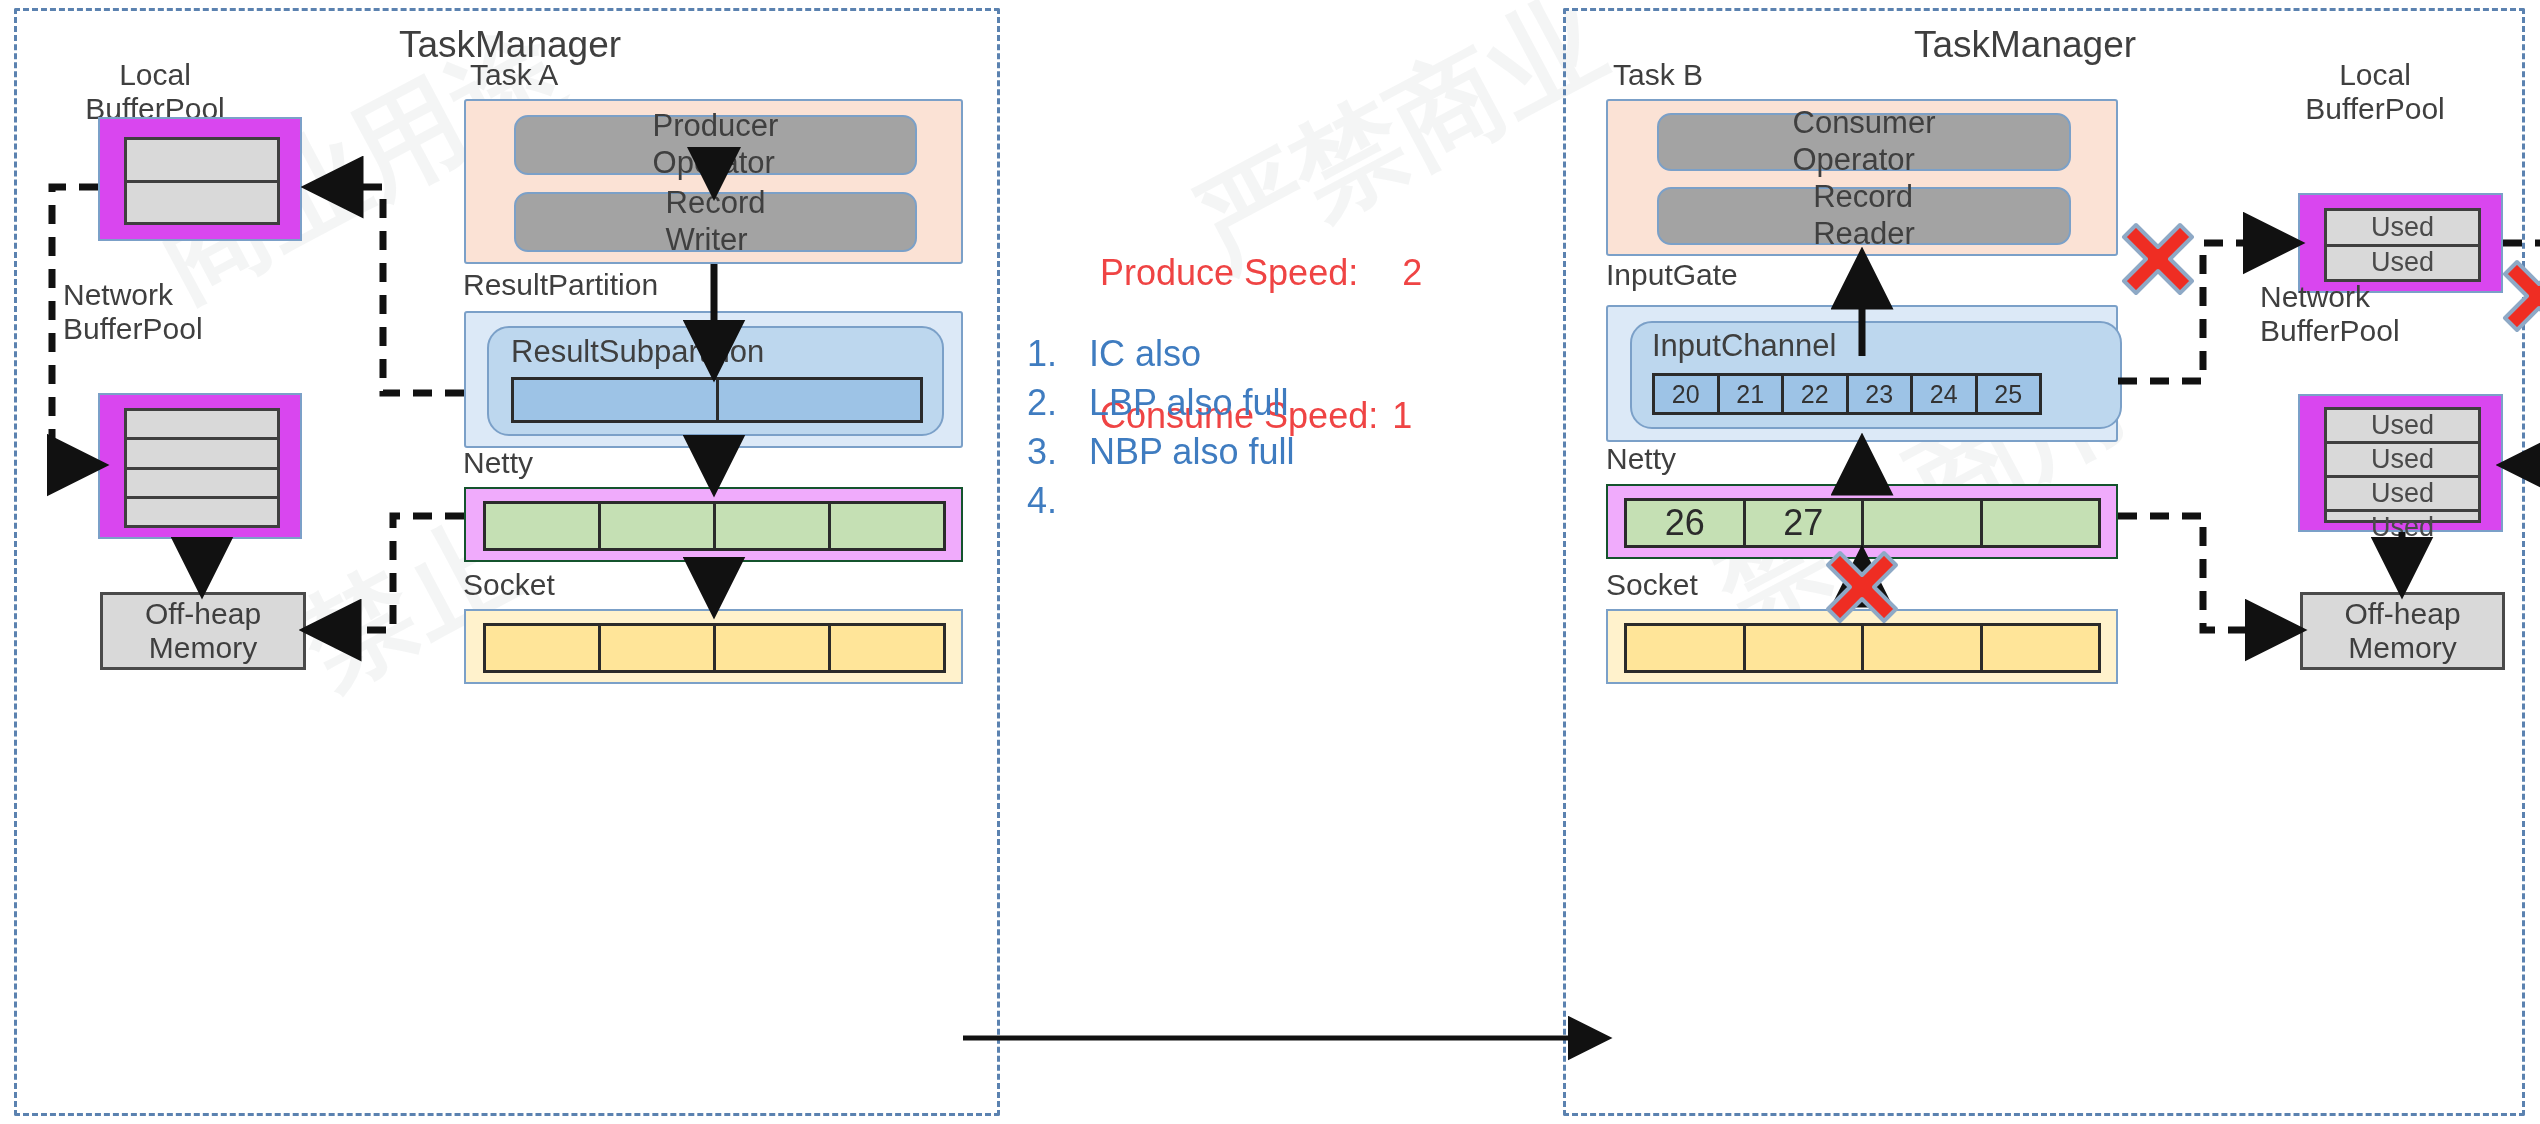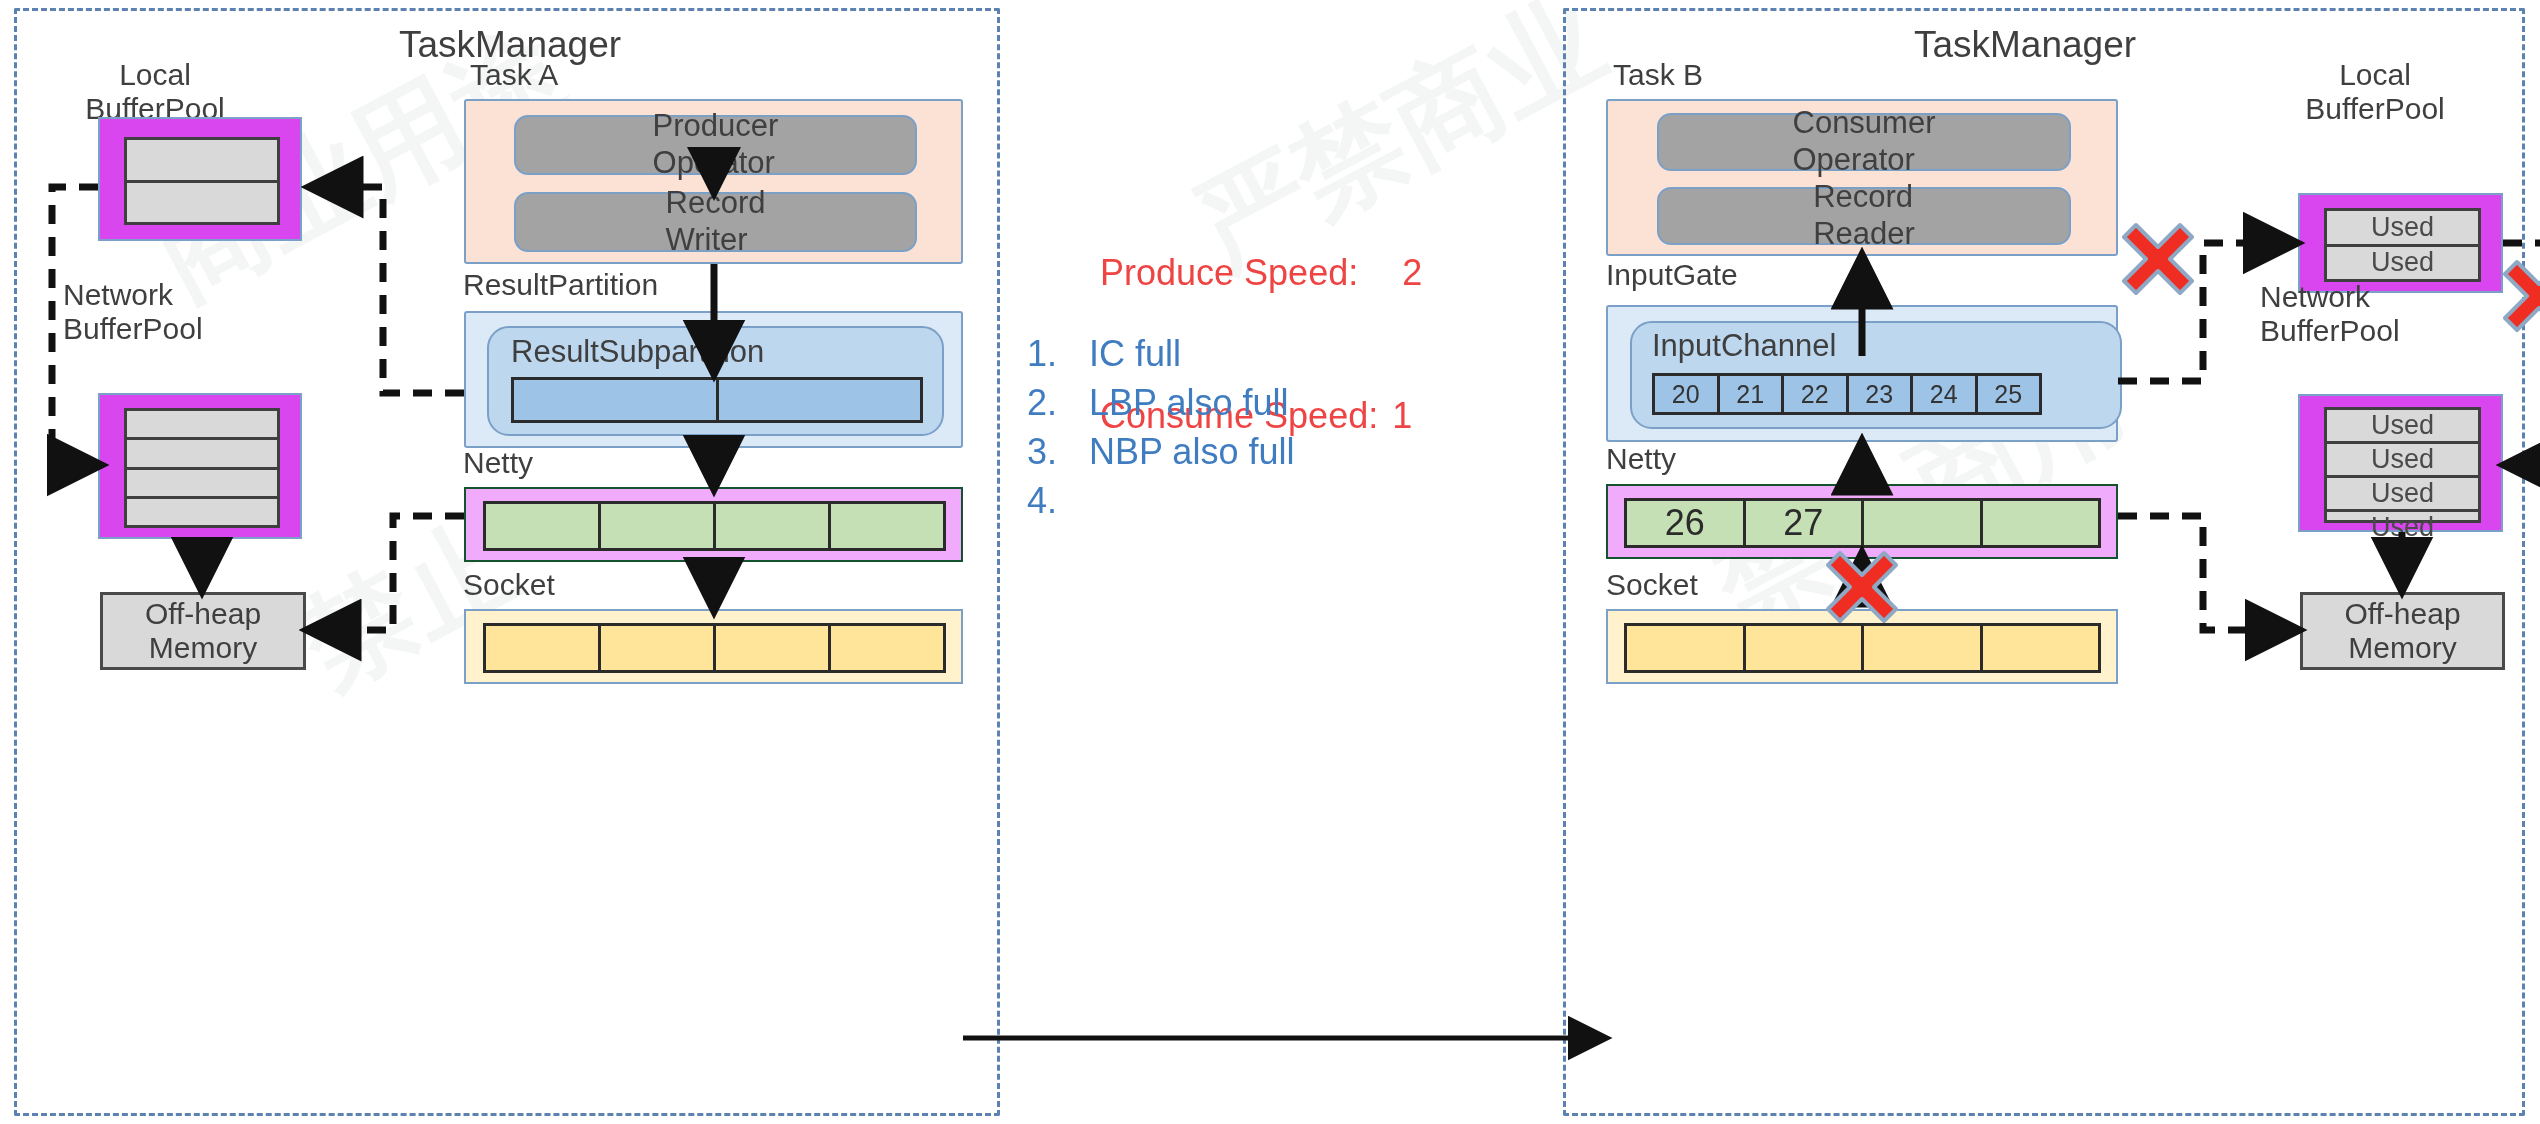--- a/index.html
+++ b/index.html
@@ -165,21 +165,21 @@
     <div style="display:flex;">
       <span>Consume Speed:</span>
       <span style="width:14px;"></span>
       <span>1</span>
     </div>
   </div>
 
   <div class="abs ann-blue" style="left:1027px;top:330px;width:500px;">
     <div class="row">
       <span class="num">1.</span>
-      <span>IC  full</span>
+      <span>IC  also</span>
     </div>
     <div class="row">
       <span class="num">2.</span>
       <span>LBP also full</span>
     </div>
     <div class="row">
       <span class="num">3.</span>
       <span>NBP also full</span>
     </div>
     <div class="row">

